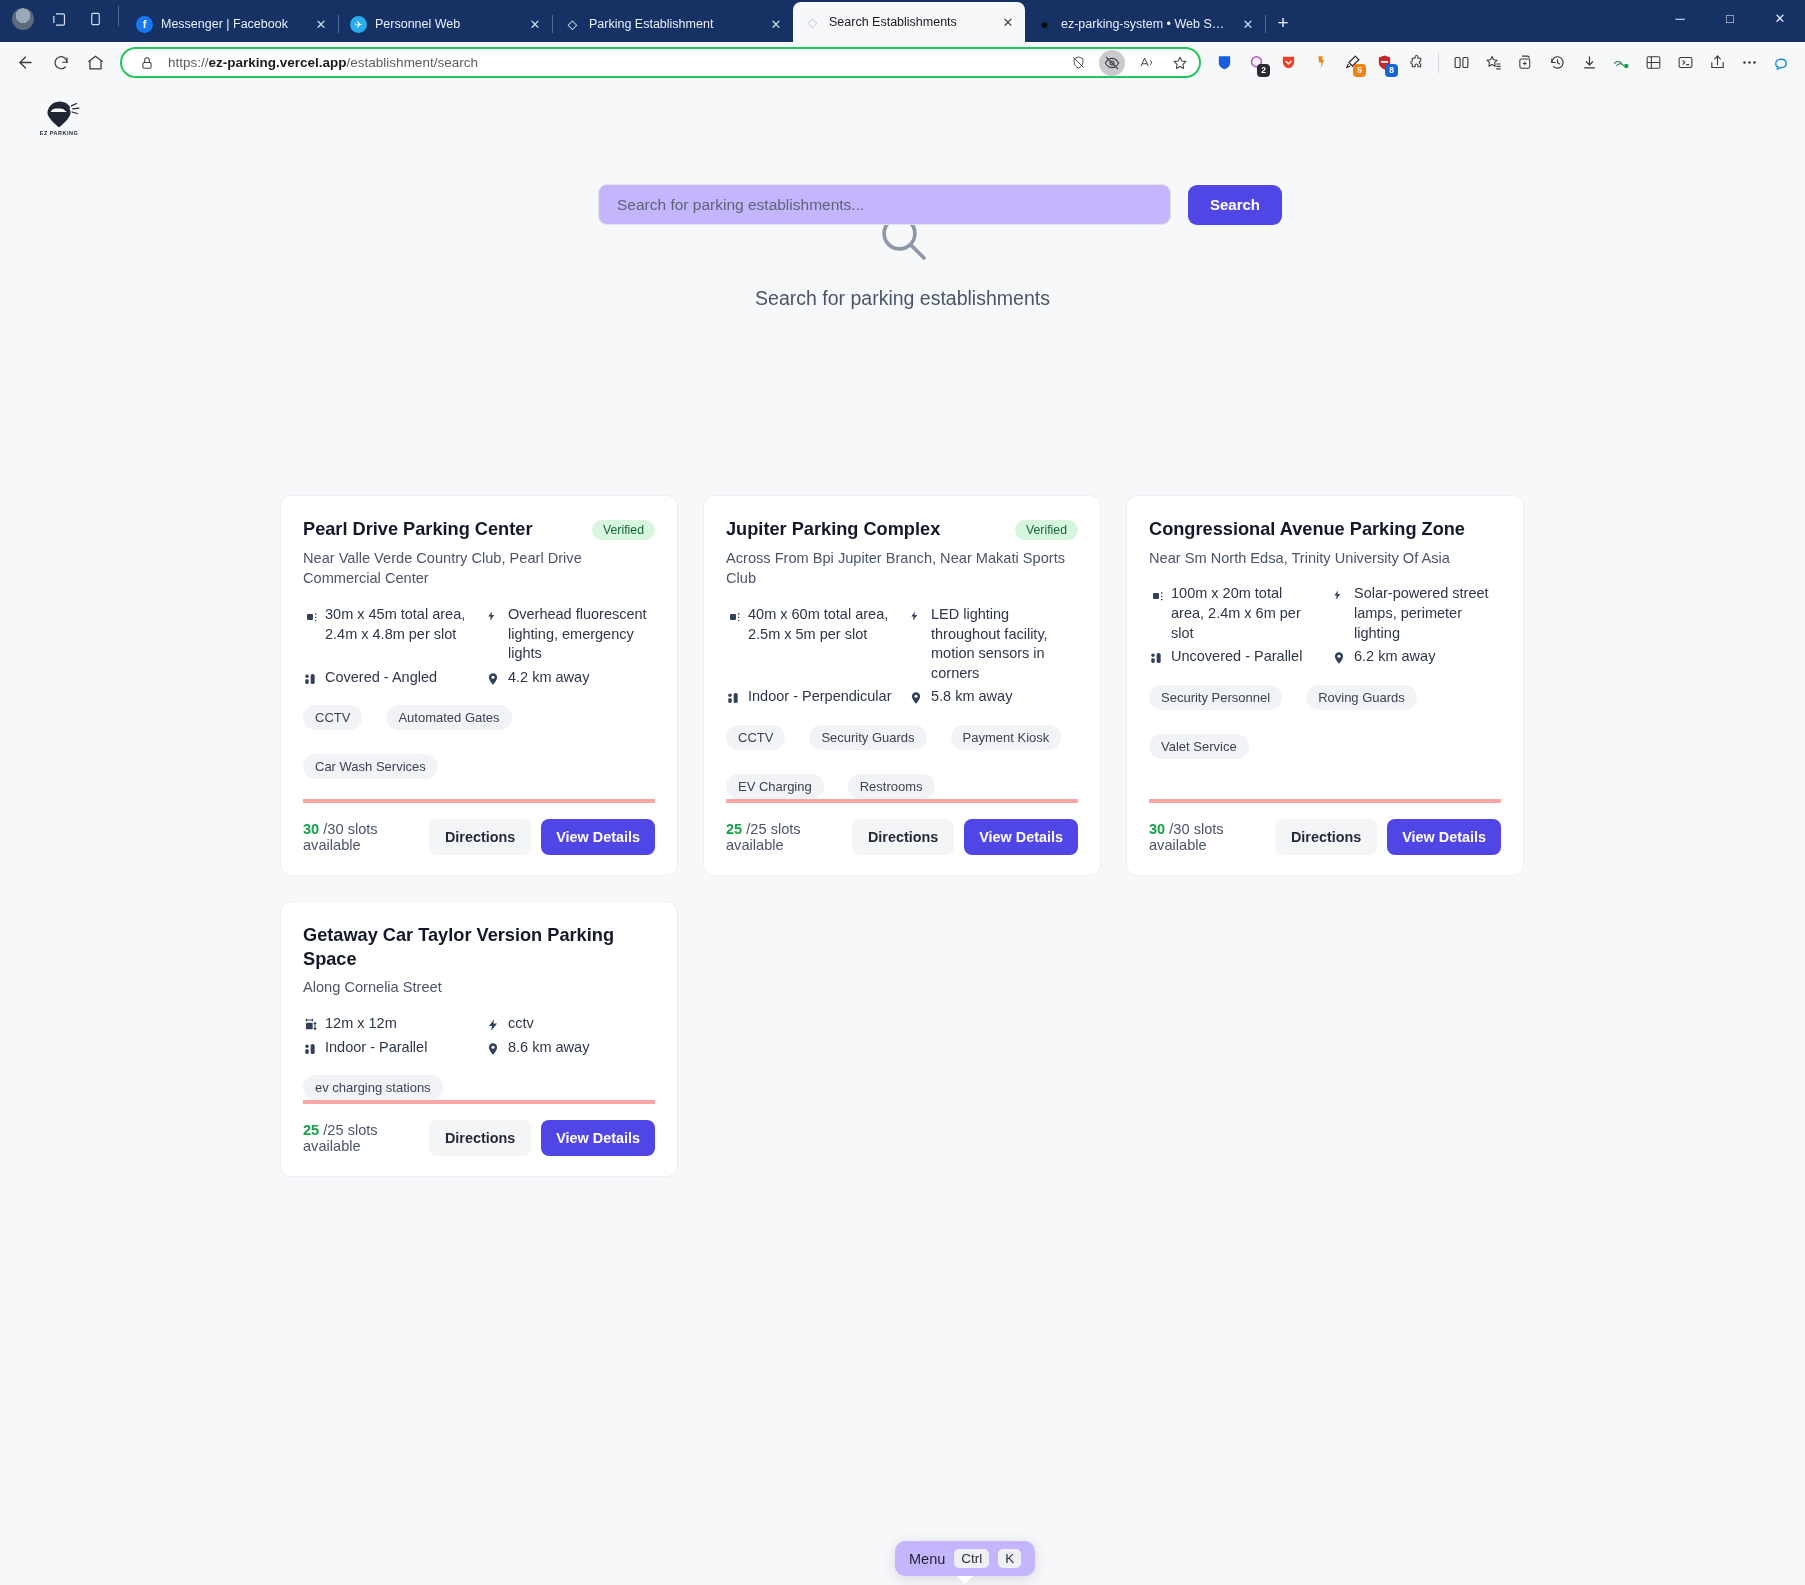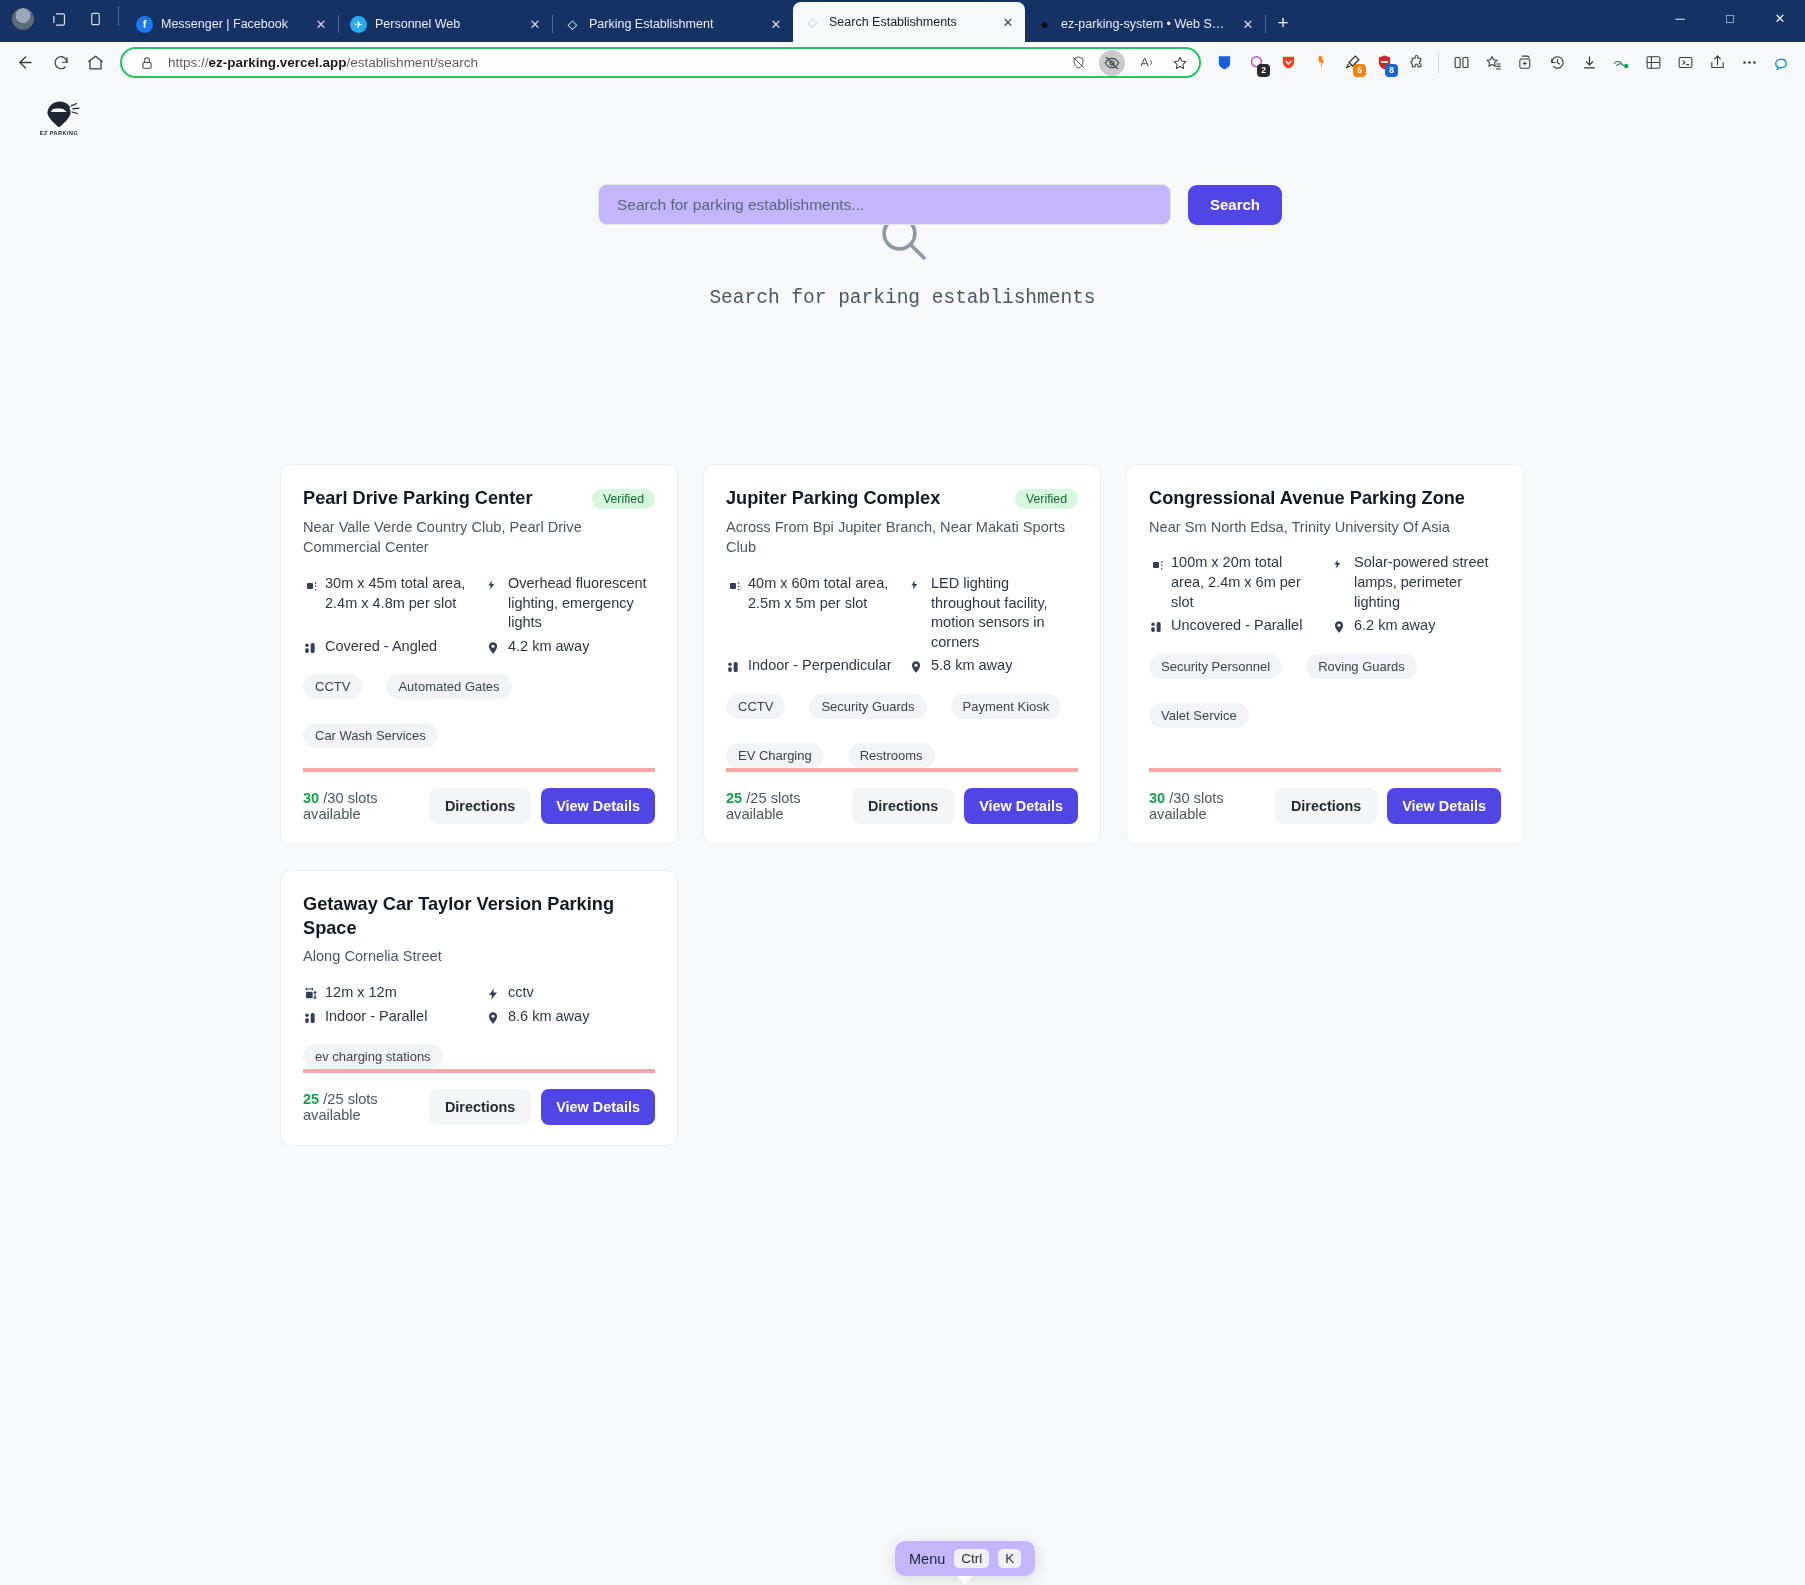--- a/index.html
+++ b/index.html
@@ -80,25 +80,25 @@
   .search-input {
     width:573px; height:41px; border:1px solid #e2e5ea; border-radius:9px; background:#c4b5fd;
     font-size:15.5px; color:#5a6577; padding:0 18px; font-family:"Liberation Sans", sans-serif; outline:none;
   }
   .search-input::placeholder { color:#5a6577; }
   .search-btn {
     height:40px; padding:0 22px; background:#4f46e5; color:#fff; border:none; border-radius:9px;
     font-size:15px; font-weight:700; font-family:"Liberation Sans", sans-serif; cursor:pointer;
   }
 
-  .empty-hero { margin-top:58px; display:flex; flex-direction:column; align-items:center; gap:22px;font-family:Liberation Mono, monospace; }
+  .empty-hero { margin-top:58px; display:flex; flex-direction:column; align-items:center; gap:22px; }
   .empty-hero .hint { font-size:19.5px; color:#4a5568; }
 
   .grid {
-    position:absolute; left:280px; top:381px; width:1248px;
+    position:absolute; left:280px; top:412px; width:1248px;
     display:grid; grid-template-columns:repeat(3, 398px); gap:25px 25px;
   }
   .card {
     background:#fff; border:1px solid #edeff3; border-radius:11px; padding:22px 22px 20px 22px;
     display:flex; flex-direction:column;
   }
   .card-head { display:flex; align-items:flex-start; gap:10px; }
   .card-title { font-size:18.2px; font-weight:700; color:#111827; line-height:1.3; flex:1; }
   .verified {
     background:#d6f7de; color:#16663a; font-size:12.3px; border-radius:11px; padding:3px 11px;

